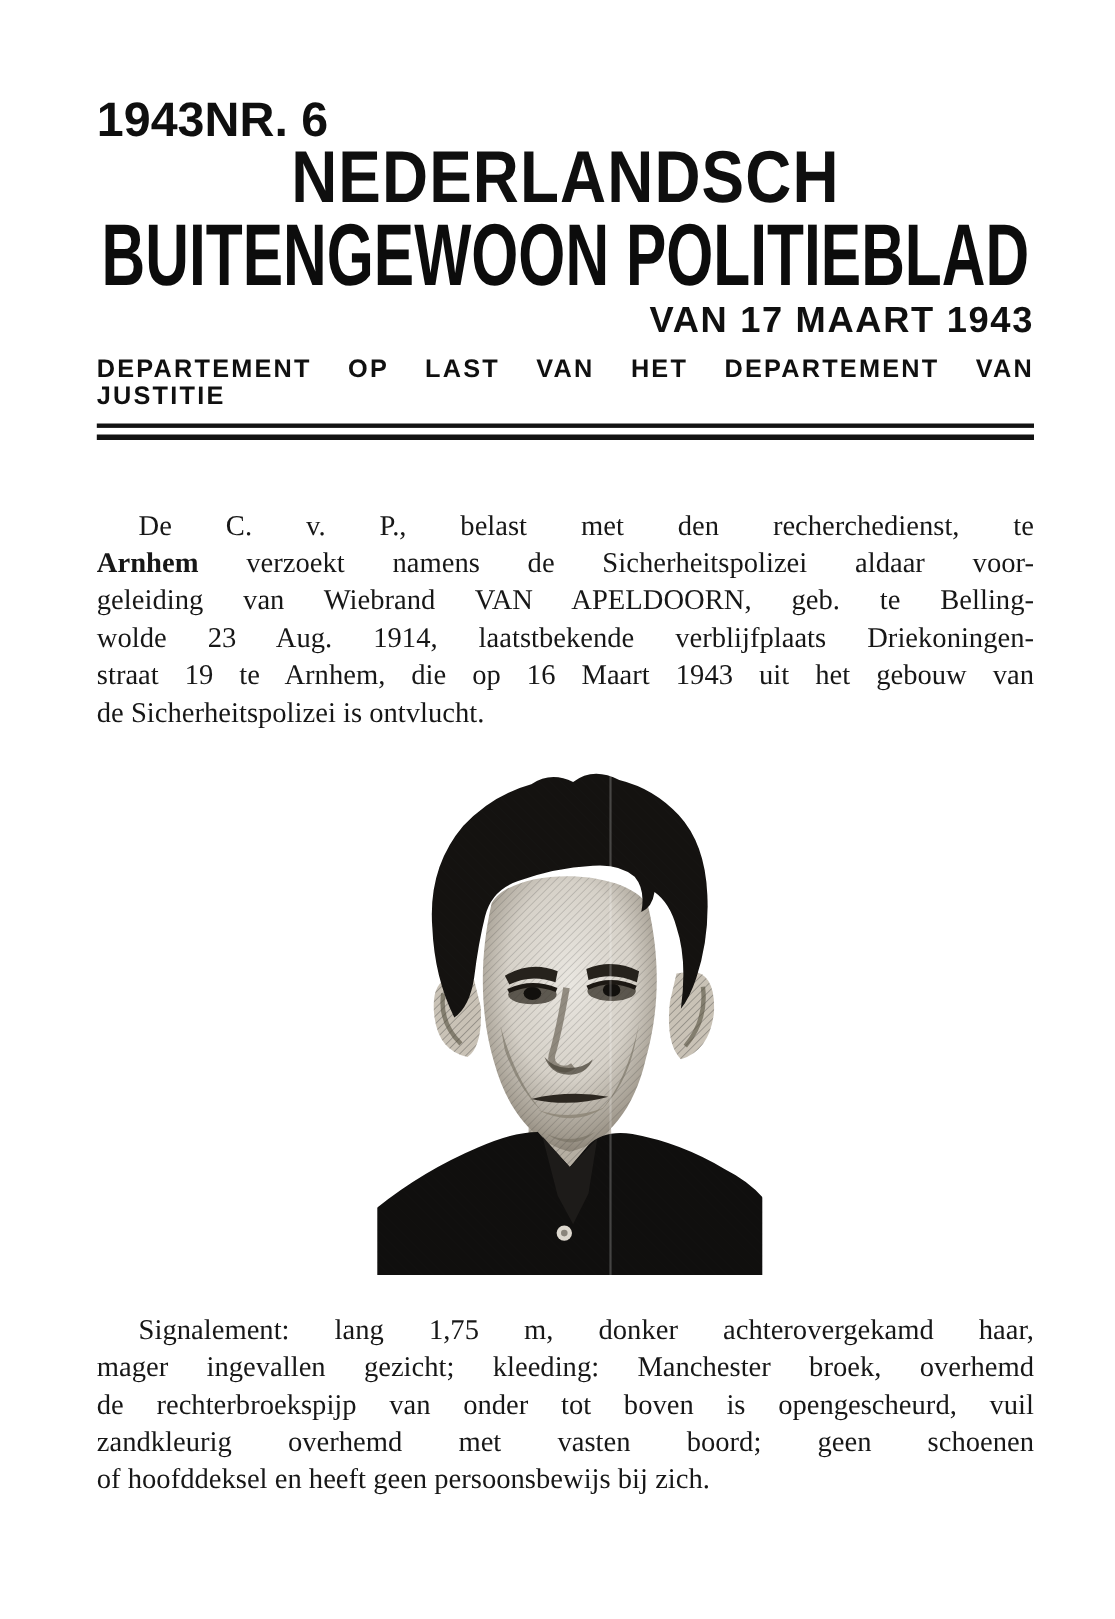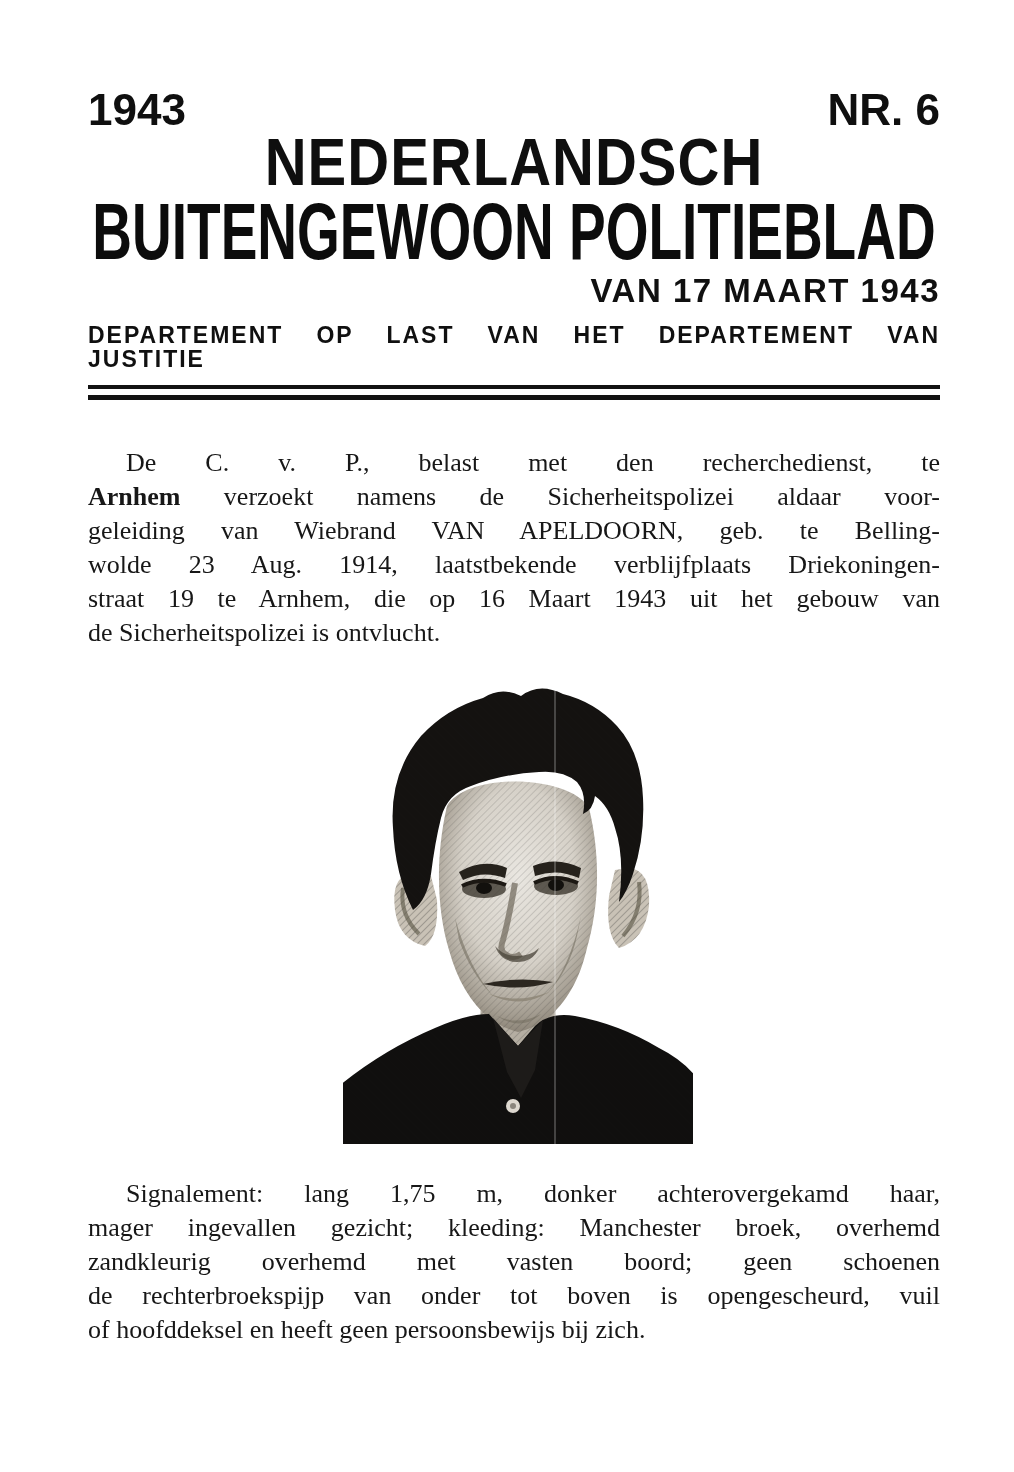--- a/index.html
+++ b/index.html
@@ -8,21 +8,21 @@
     width:1014px;height:1472px;
     background:#ffffff;
     color:#161616;
     box-sizing:border-box;
     padding:88px 74px 0 88px;
     overflow:hidden;
     font-family:"Liberation Serif", serif;
   }
   
   .toprow{
-    display:flex;justify-content:space-between;align-items:flex-start;
+    display:flex;align-items:flex-start;
     font-family:"Liberation Sans", sans-serif;
     font-weight:bold;font-size:44px;line-height:44px;color:#0f0f0f;
   }
   .masthead1{
     margin-top:10px;text-align:center;
     font-family:"Liberation Sans", sans-serif;font-weight:bold;
     font-size:58px;line-height:46px;letter-spacing:1px;color:#0f0f0f;
     transform:scaleY(1.15);transform-origin:50% 100%;
   }
   .masthead2{
@@ -49,21 +49,21 @@
   }
   
   .para{
     font-size:26px;line-height:34px;color:#171717;
     width:852px;
   }
   .para .tline{text-align:justify;text-align-last:justify;}
   .para .tline.last{text-align-last:left;}
   .para.indent .tline:first-child{text-indent:38px;}
   .para .bold{font-weight:bold;}
-  .para1{margin-top:46px;}
+  .para1{margin-top:61px;}
   .para2{margin-top:33px;}
   
   .photo{
     width:350px;height:466px;margin:28px auto 0 auto;
     transform:translateX(4px);
   }
   .photo svg{display:block;width:100%;height:100%;}
 </style>
 </head>
 <body>
@@ -162,19 +162,19 @@
           <circle cx="170" cy="428" r="3" fill="#8a857c"></circle>
 
           <rect x="211" y="0" width="2" height="466" fill="#ffffff" opacity="0.22"></rect>
         </g>
       </svg>
     </figure>
 
     <div class="para para2 indent">
         <div class="tline"><span>Signalement: lang 1,75 m, donker achterovergekamd haar,</span></div>
         <div class="tline"><span>mager ingevallen gezicht; kleeding: Manchester broek, overhemd</span></div>
+        <div class="tline"><span>de rechterbroekspijp van onder tot boven is opengescheurd, vuil</span></div>
         <div class="tline"><span>zandkleurig overhemd met vasten boord; geen schoenen</span></div>
-        <div class="tline"><span>de rechterbroekspijp van onder tot boven is opengescheurd, vuil</span></div>
         <div class="tline last"><span>of hoofddeksel en heeft geen persoonsbewijs bij zich.</span></div>
       </div>
 
   </main>
 </div>
 
 </body></html>

